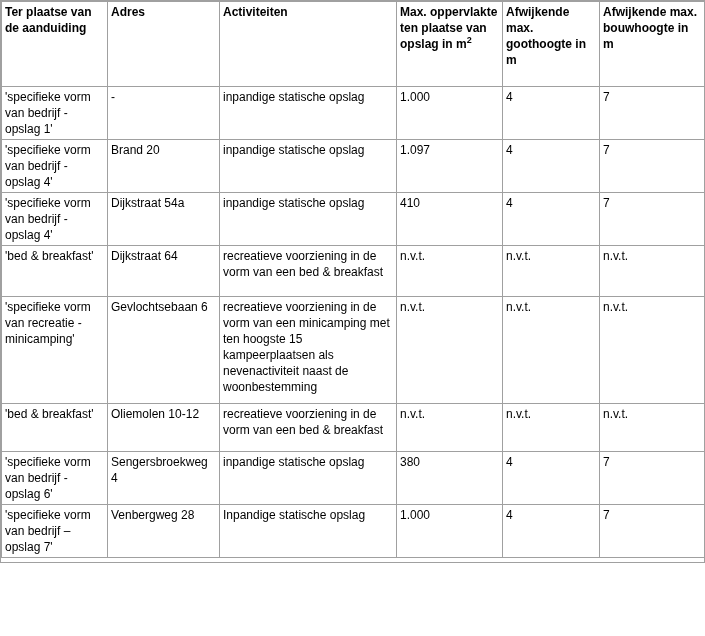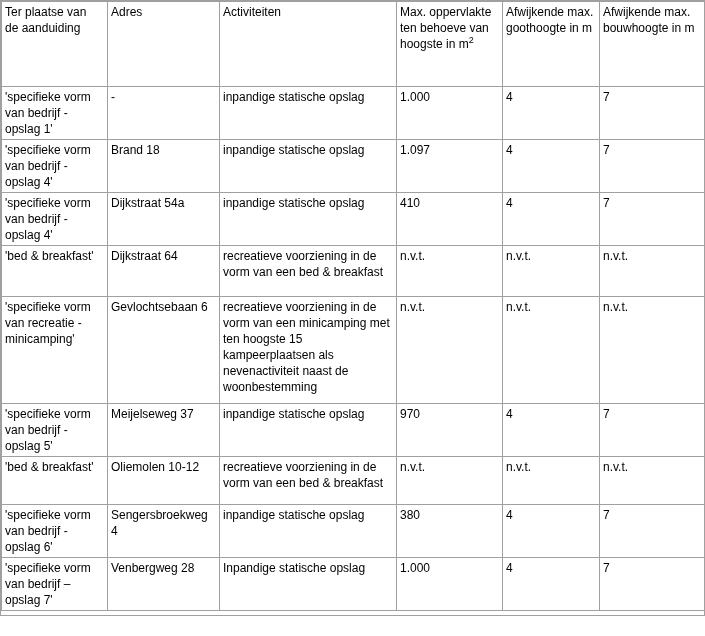--- a/index.html
+++ b/index.html
@@ -28,21 +28,21 @@
     border: 1px solid #a0a0a0;
     vertical-align: top;
     text-align: left;
     padding: 2px 4px 2px 3px;
     line-height: 16px;
     font-size: 12px;
     overflow: hidden;
     word-wrap: break-word;
   }
   table.reg-table th {
-    font-weight: normal;
+    font-weight: bold;
   }
   table.reg-table sup {
     font-size: 9px;
     line-height: 0;
   }
   
   tr.hdr    { height: 85px; }
   tr.r0     { height: 45px; }
   tr.r1     { height: 49px; }
   tr.r2     { height: 49px; margin-top: 12px; }
@@ -65,37 +65,37 @@
       <col style="width:177px">
       <col style="width:106px">
       <col style="width:97px">
       <col style="width:105px">
     </colgroup>
     <thead>
       <tr class="hdr">
         <th>Ter plaatse van de aanduiding</th>
         <th>Adres</th>
         <th>Activiteiten</th>
-        <th><span>Max. oppervlakte ten behoeve van hoogste in m</span><sup>2</sup></th>
+        <th><span>Max. oppervlakte ten plaatse van opslag in m</span><sup>2</sup></th>
         <th>Afwijkende max. goothoogte in m</th>
         <th>Afwijkende max. bouwhoogte in m</th>
       </tr>
     </thead>
     <tbody>
       <tr class="r0">
         <td>'specifieke vorm van bedrijf - opslag 1'</td>
         <td>-</td>
         <td>inpandige statische opslag</td>
         <td>1.000</td>
         <td>4</td>
         <td>7</td>
       </tr>
       <tr class="r1">
         <td>'specifieke vorm van bedrijf - opslag 4'</td>
-        <td>Brand 18</td>
+        <td>Brand 20</td>
         <td>inpandige statische opslag</td>
         <td>1.097</td>
         <td>4</td>
         <td>7</td>
       </tr>
       <tr class="r2">
         <td>'specifieke vorm van bedrijf - opslag 4'</td>
         <td>Dijkstraat 54a</td>
         <td>inpandige statische opslag</td>
         <td>410</td>
@@ -110,28 +110,20 @@
         <td>n.v.t.</td>
         <td>n.v.t.</td>
       </tr>
       <tr class="r4">
         <td>'specifieke vorm van recreatie - minicamping'</td>
         <td>Gevlochtsebaan 6</td>
         <td>recreatieve voorziening in de vorm van een minicamping met ten hoogste 15 kampeerplaatsen als nevenactiviteit naast de woonbestemming</td>
         <td>n.v.t.</td>
         <td>n.v.t.</td>
         <td>n.v.t.</td>
-      </tr>
-      <tr class="r5">
-        <td>'specifieke vorm van bedrijf - opslag 5'</td>
-        <td>Meijelseweg 37</td>
-        <td>inpandige statische opslag</td>
-        <td>970</td>
-        <td>4</td>
-        <td>7</td>
       </tr>
       <tr class="r6">
         <td>'bed &amp; breakfast'</td>
         <td>Oliemolen 10-12</td>
         <td>recreatieve voorziening in de vorm van een bed &amp; breakfast</td>
         <td>n.v.t.</td>
         <td>n.v.t.</td>
         <td>n.v.t.</td>
       </tr>
       <tr class="r8">

